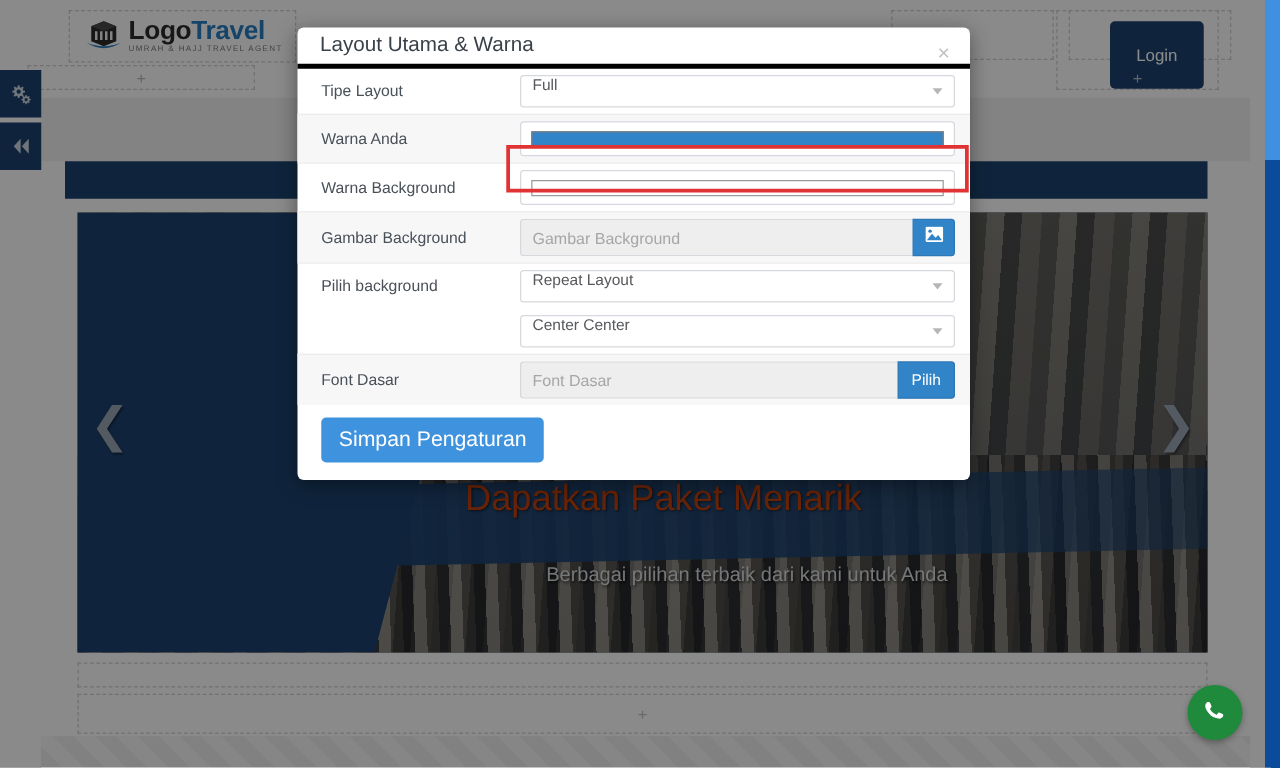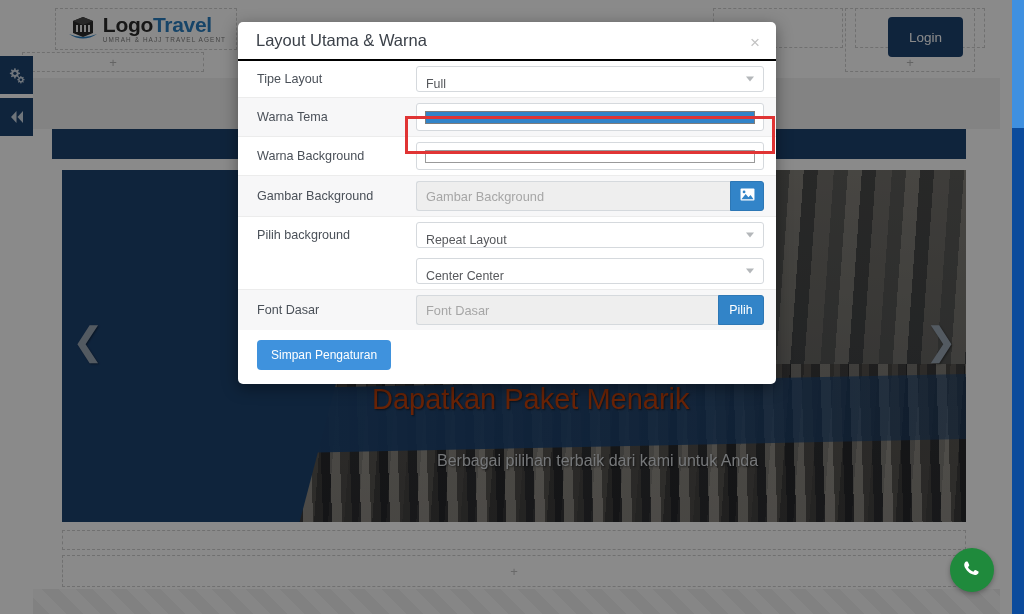--- a/index.html
+++ b/index.html
@@ -77,21 +77,21 @@
     width: 130px; height: 40px;
   }
   .hdr-blank.b1 { margin-left: 470px; }
   .login-area {
     position: absolute; left: 845px; top: 8px;
     width: 130px; height: 64px;
     border: 1px dashed #cfcfcf;
   }
   .login-btn {
     position: absolute; left: 888px; top: 17px;
-    width: 75px; height: 40px;
+    width: 75px; height: 54px;
     background: #1d4370; color: #ffffff;
     border: none; border-radius: 4px;
     font-size: 13.5px;
     display: flex; align-items: center; justify-content: center;
   }
   .login-plus {
     position: absolute; left: 845px; top: 52px;
     width: 130px; height: 20px;
     display: flex; align-items: center; justify-content: center;
     color: #b9b9b9; font-size: 13px;
@@ -221,21 +221,21 @@
     position: absolute; left: 238px; top: 22px;
     width: 538px; height: 362px;
     background: #ffffff;
     border-radius: 5px;
     box-shadow: 0 4px 16px rgba(0,0,0,0.4);
     z-index: 100;
     display: flex; flex-direction: column;
   }
   .modal-header {
     height: 52px;
-    border-bottom: 2px solid #000000;
+    border-bottom: 4px solid #000000;
     display: flex; align-items: center;
     padding: 0 18px;
     position: relative;
   }
   .modal-title {
     font-size: 16.5px; color: #3b4149; font-weight: normal;
   }
   .modal-close {
     position: absolute; right: 16px; top: 12px;
     font-size: 17px; color: #c3c3c3;
@@ -254,21 +254,21 @@
     width: 164px; flex: 0 0 164px;
     font-size: 12.6px; color: #4a5058;
     padding-left: 5px;
   }
   .fctrl { flex: 1; padding: 5px 0; }
 
   .sel {
     width: 348px; height: 26px;
     border: 1px solid #d5d9dd; border-radius: 3px;
     background: #ffffff;
-    display: flex; align-items: flex-end;
+    display: flex; align-items: flex-start;
     padding: 0 9px;
     font-size: 12.4px; color: #56585c;
     position: relative;
   }
   .caret {
     position: absolute; right: 9px; top: 50%;
     transform: translateY(-50%);
     width: 0; height: 0;
     border-left: 4px solid transparent;
     border-right: 4px solid transparent;
@@ -312,21 +312,21 @@
   }
   .ig-btn.text-btn {
     width: 46px; font-size: 12.4px;
   }
 
   .save-wrap { padding: 10px 14px 14px 19px; }
   .btn-primary {
     background: #3f92dd;
     border: none; border-radius: 4px;
     color: #ffffff;
-    font-size: 12px;
+    font-size: 17px;
     padding: 8px 14px;
     font-family: "Liberation Sans", sans-serif;
   }
 
   
   .annot {
     position: absolute;
     left: 405px; top: 116px;
     width: 370px; height: 38px;
     border: 3px solid #e03434;
@@ -436,21 +436,21 @@
       <div class="flabel">Tipe Layout</div>
       <div class="fctrl">
         <div class="sel">
           <span>Full</span>
           <span class="caret"></span>
         </div>
       </div>
     </div>
 
     <div class="frow striped topsep">
-      <div class="flabel">Warna Tema</div>
+      <div class="flabel">Warna Anda</div>
       <div class="fctrl">
         <div class="swatch-box">
           <div class="swatch filled" id="sw-tema" style="background: rgb(50, 132, 200);"></div>
         </div>
       </div>
     </div>
 
     <div class="frow topsep">
       <div class="flabel">Warna Background</div>
       <div class="fctrl">

